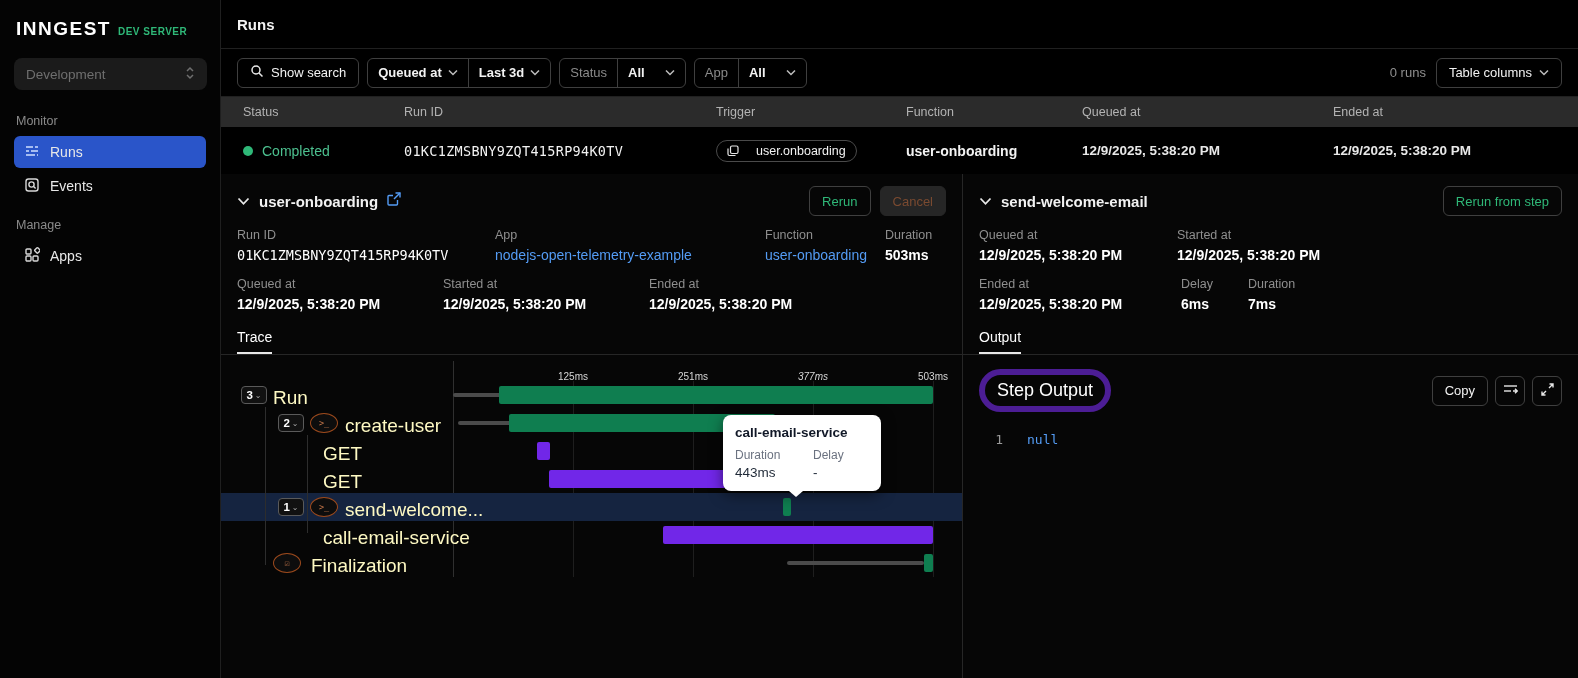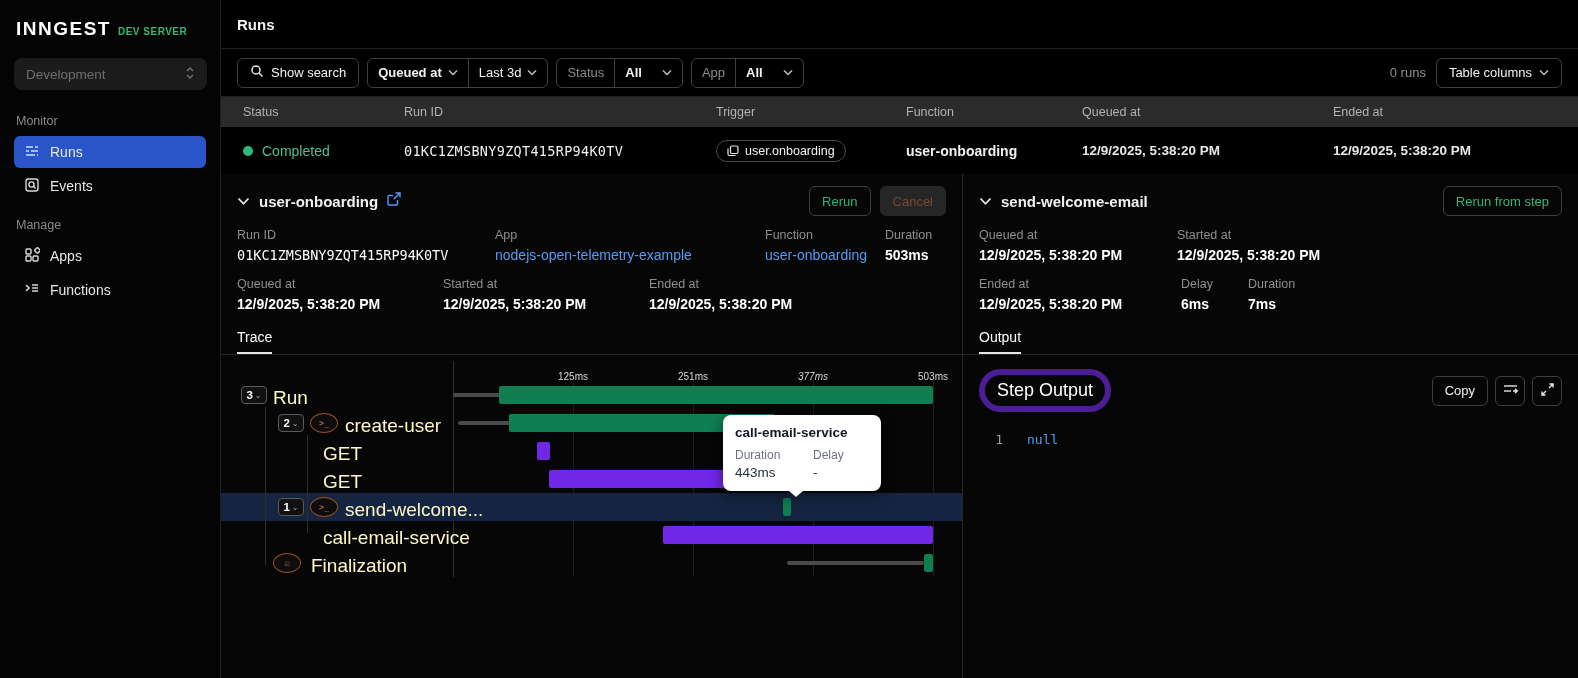--- a/index.html
+++ b/index.html
@@ -41,21 +41,21 @@
   .filter-right { margin-left:auto; display:flex; align-items:center; gap:10px; }
   .runs-count { font-size:13px; color:#8f8f8f; }
 
   
   .thead, .trowmain { display:grid; grid-template-columns:161px 312px 190px 176px 251px 1fr; padding-left:22px; align-items:center; }
   .thead { height:30px; background:#2b2b2b; font-size:12.5px; color:#b3b3b3; }
   .trowmain { height:47px; font-size:14px; cursor:pointer; }
   .status-cell { display:flex; align-items:center; gap:9px; color:#4cc08f; }
   .dot { width:10px; height:10px; border-radius:50%; background:#2fb878; }
   .runid { font-size:13.5px; letter-spacing:0.3px; }
-  .pill { display:inline-flex; align-items:center; gap:6px; border:1px solid #4a4a4a; border-radius:999px;
+  .pill { display:inline-flex; align-items:center; gap:17px; border:1px solid #4a4a4a; border-radius:999px;
     padding:3px 10px; font-size:12.5px; color:#f2f2f2; }
   .fn-cell { font-weight:700; }
   .ts { color:#e8e8e8; font-weight:600; font-size:13.5px; }
 
   
   .details { flex:1; display:flex; min-height:0; }
   .panel-left { width:742px; min-width:742px; border-right:1px solid #262626; background:#060606; }
   .panel-right { flex:1; background:#060606; }
   .dheader { display:flex; align-items:center; gap:9px; padding:14px 16px 4px; height:44px; }
   .dtitle { font-size:15px; font-weight:600; }
@@ -159,29 +159,20 @@
       <span>
         <svg width="16" height="16" viewBox="0 0 16 16" stroke="#d8d8d8" stroke-width="1.4" fill="none">
             <rect x="2" y="2" width="5" height="5" rx="1"></rect>
             <rect x="2" y="9" width="5" height="5" rx="1"></rect>
             <rect x="9" y="9" width="5" height="5" rx="1"></rect>
             <rect x="11.2" y="1.2" width="4.4" height="4.4" rx="1" transform="rotate(45 13.4 3.4)"></rect>
           </svg>
       </span>
       <span>Apps</span>
     </div>
-    <div class="nav-item">
-      <span>
-        <svg width="16" height="16" viewBox="0 0 16 16" stroke="#d8d8d8" stroke-width="1.6" fill="none">
-            <path d="M2 4 L5 7 L2 10"></path>
-            <path d="M8 4 h6 M8 7 h6 M8 10 h6" stroke-width="1.4"></path>
-          </svg>
-      </span>
-      <span>Functions</span>
-    </div>
   </aside>
 
   <div class="main">
 
     <header class="topbar">
       <h1>Runs</h1>
     </header>
 
     <div class="filterbar">
       <button class="btn">
@@ -194,21 +185,21 @@
         <span>Show search</span>
       </button>
       <div class="seg">
         <span>
           <b style="font-weight:600">Queued at</b>
           <svg width="10" height="7" viewBox="0 0 10 7" stroke="#bdbdbd" stroke-width="1.5" fill="none">
               <path d="M1 1.5 L5 5.5 L9 1.5"></path>
             </svg>
         </span>
         <span>
-          <b style="font-weight:400">Last 3d</b>
+          <b style="font-weight:700">Last 3d</b>
           <svg width="10" height="7" viewBox="0 0 10 7" stroke="#bdbdbd" stroke-width="1.5" fill="none">
               <path d="M1 1.5 L5 5.5 L9 1.5"></path>
             </svg>
         </span>
       </div>
       <div class="seg">
         <span class="dim">Status</span>
         <span>
           <b style="font-weight:600">All</b>
           <svg width="10" height="7" viewBox="0 0 10 7" stroke="#bdbdbd" stroke-width="1.5" fill="none" style="margin-left:14px">

